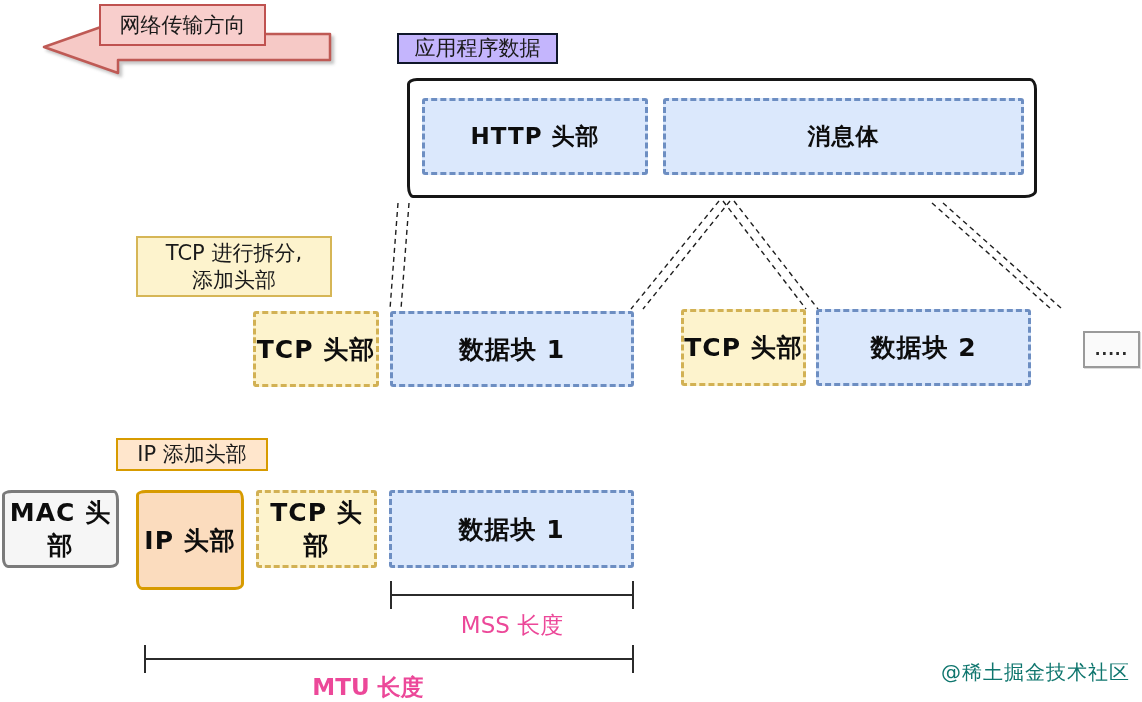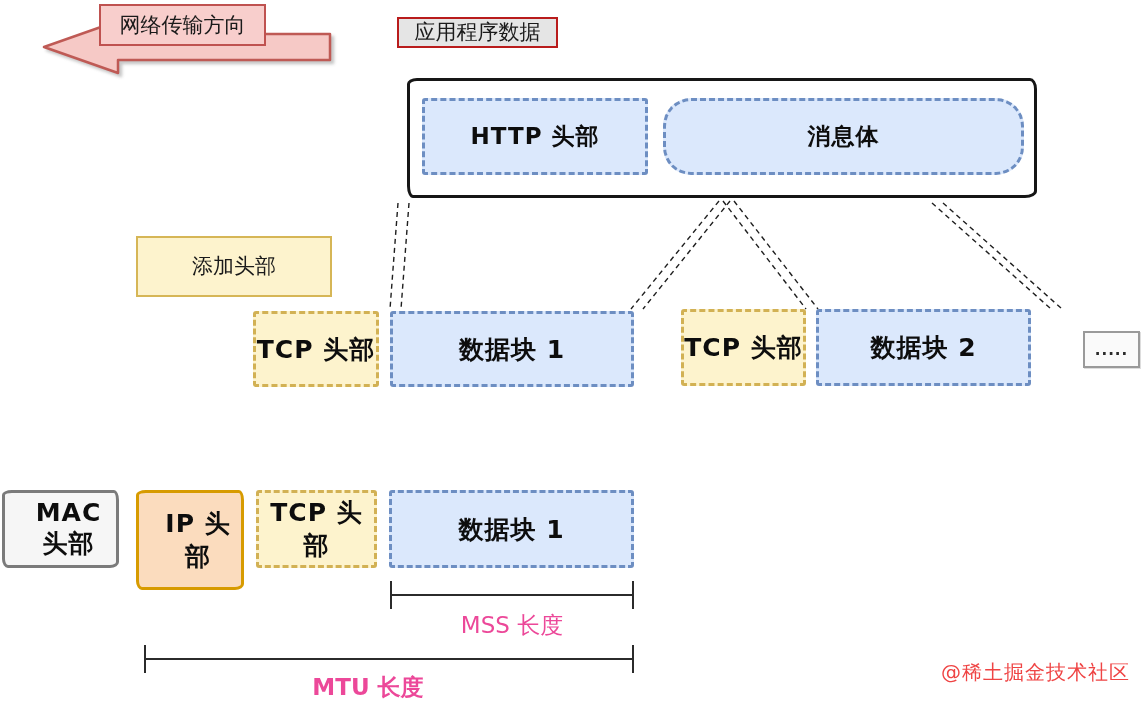--- a/index.html
+++ b/index.html
@@ -9,43 +9,43 @@
   }
   .abs{position:absolute;box-sizing:border-box;}
   .lbl{display:flex;align-items:center;justify-content:center;text-align:center;}
   .svg-layer{position:absolute;left:0;top:0;z-index:1;}
   .z2{z-index:2;}
   .z3{z-index:3;}
 
   
   .tag{font-size:21px;color:#1a1a1a;line-height:1.25;}
   .tag-pink{background:#f8cecc;border:2px solid #bf5250;}
-  .tag-blue{background:#e5e5e5;border:2px solid #b91c1c;}
+  .tag-blue{background:#c4b5fd;border:2px solid #0f172a;margin-top:16px;}
   .tag-yellow{background:#fdf3cd;border:2px solid #d6b656;}
   .tag-orange{background:#ffe6cc;border:2px solid #d79b00;}
 
   
-  .sketch{border-radius:10px 5px 9px 6px / 5px 10px 6px 9px;padding-left:16px;}
+  .sketch{border-radius:10px 5px 9px 6px / 5px 10px 6px 9px;}
   .main-box{background:#ffffff;border:3.5px solid #161616;border-radius:10px 7px 12px 6px / 6px 11px 7px 12px;}
   .mac-box{background:#f6f6f6;border:3px solid #7b7b7b;}
   .ip-box{background:#fbdcbe;border:3.5px solid #d79b00;}
 
   
   .box-blue{background:#dbe8fc;border:3.5px dashed #6d8ec2;border-radius:3px;}
   .box-yellow{background:#fdf3cd;border:3.5px dashed #d2b154;border-radius:3px;}
 
   .bold-label{font-weight:bold;font-size:25px;letter-spacing:1px;color:#0d0d0d;
     font-family:"DejaVu Sans","Liberation Sans",sans-serif;}
   .big-label{font-size:23px;}
 
   .ellipsis-box{background:#fafafa;border:2px solid #9a9a9a;color:#2a2a2a;
     font-weight:bold;font-size:15px;letter-spacing:1px;box-shadow:1px 1px 0 #ddd;}
 
   .measure-text{font-size:23px;color:#ec4899;}
-  .watermark{font-size:20px;color:#ef4444;letter-spacing:1px;}
+  .watermark{font-size:20px;color:#0f766e;letter-spacing:1px;}
 </style>
 </head>
 <body>
 
 <div id="canvas">
 
   <svg class="svg-layer" width="1142" height="702" viewBox="0 0 1142 702">
 
     <g style="filter:drop-shadow(3px 3px 1.5px rgba(130,130,130,0.45));">
       <polygon points="44,47 118,21 118,34 330,34 330,60 118,60 118,73" fill="#f6c9c6" stroke="#bf5a55" stroke-width="2.5" stroke-linejoin="round"></polygon>
@@ -82,44 +82,48 @@
   <div class="abs lbl tag tag-blue z3" style="left:397px;top:17px;width:161px;height:31px;">
     <span>应用程序数据</span>
   </div>
 
   <div class="abs main-box z2" style="left:407px;top:78px;width:630px;height:120px;"></div>
 
   <div class="abs lbl box-blue bold-label big-label z2" style="left:422px;top:98px;width:226px;height:77px;">
     <span>HTTP 头部</span>
   </div>
 
-  <div class="abs lbl box-blue bold-label big-label z2" style="left:663px;top:98px;width:361px;height:77px;border-radius:28px;">
+  <div class="abs lbl box-blue bold-label big-label z2" style="left:663px;top:98px;width:361px;height:77px;">
     <span>消息体</span>
   </div>
 
   <div class="abs lbl tag tag-yellow z3" style="left:136px;top:236px;width:196px;height:61px;flex-direction:column;">
+    <span>TCP 进行拆分,</span>
     <span>添加头部</span>
   </div>
 
   <div class="abs lbl box-yellow bold-label z2" style="left:253px;top:311px;width:126px;height:76px;">
     <span>TCP 头部</span>
   </div>
   <div class="abs lbl box-blue bold-label z2" style="left:390px;top:311px;width:244px;height:76px;">
     <span>数据块 1</span>
   </div>
   <div class="abs lbl box-yellow bold-label z2" style="left:681px;top:309px;width:125px;height:77px;">
     <span>TCP 头部</span>
   </div>
   <div class="abs lbl box-blue bold-label z2" style="left:816px;top:309px;width:215px;height:77px;">
     <span>数据块 2</span>
   </div>
   <div class="abs lbl ellipsis-box z2" style="left:1083px;top:331px;width:57px;height:37px;">
     <span>.....</span>
   </div>
 
+  <div class="abs lbl tag tag-orange z3" style="left:116px;top:438px;width:152px;height:33px;">
+    <span>IP 添加头部</span>
+  </div>
 
   <div class="abs lbl mac-box sketch bold-label z2" style="left:2px;top:490px;width:117px;height:78px;">
     <span>MAC 头部</span>
   </div>
   <div class="abs lbl ip-box sketch bold-label z2" style="left:136px;top:490px;width:108px;height:100px;">
     <span>IP 头部</span>
   </div>
   <div class="abs lbl box-yellow bold-label z2" style="left:256px;top:490px;width:121px;height:78px;">
     <span>TCP 头部</span>
   </div>

